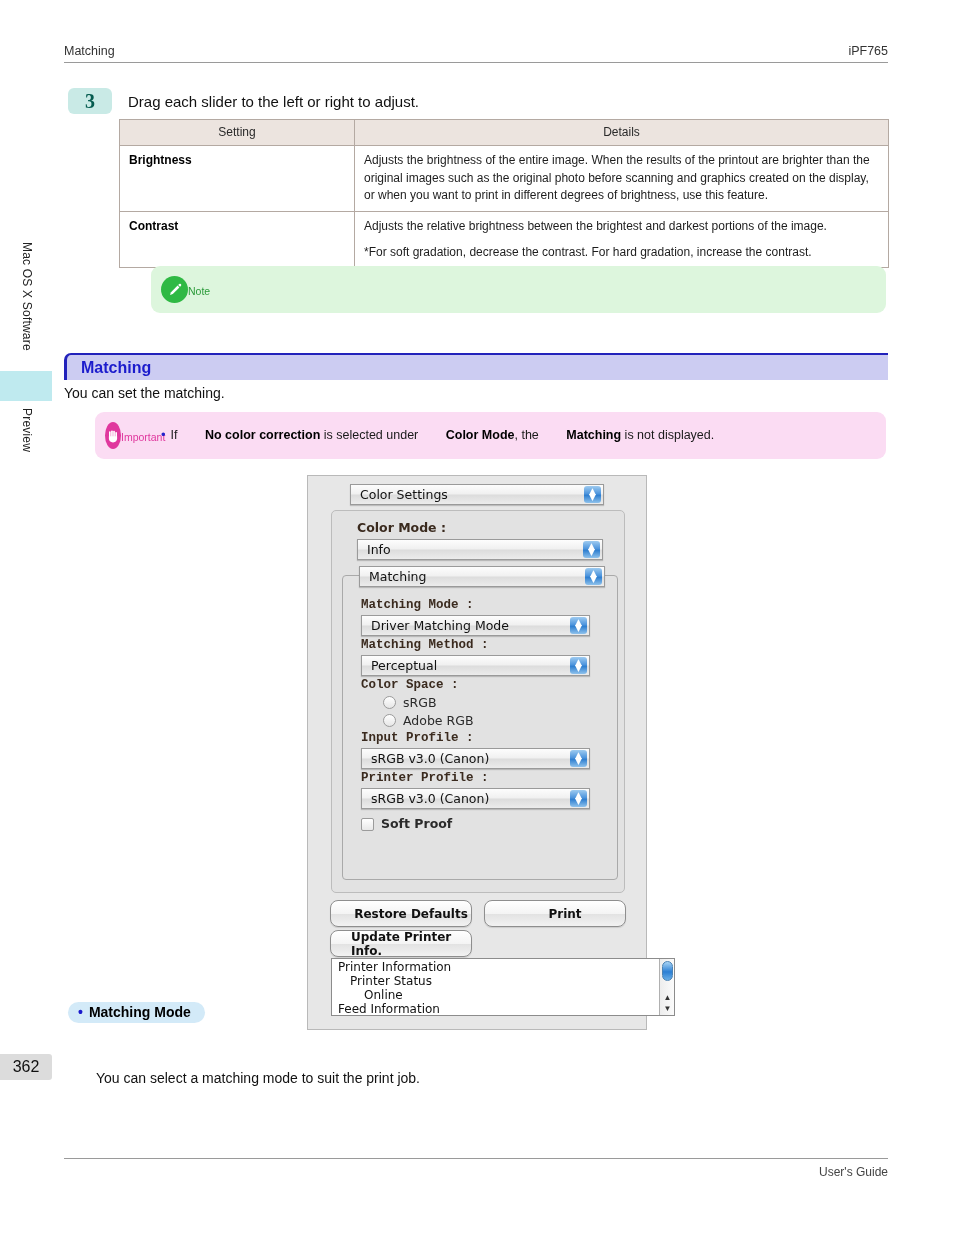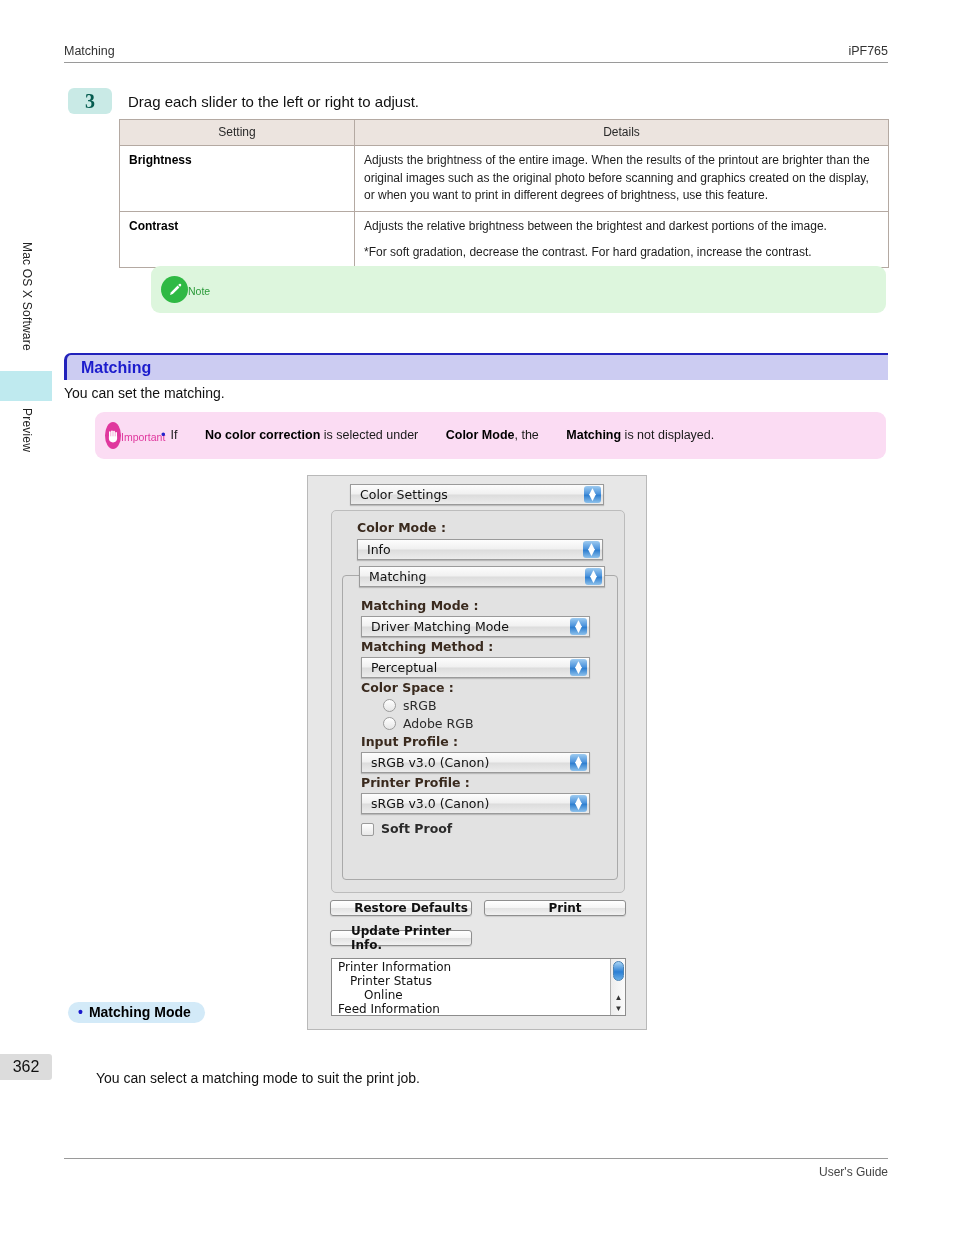--- a/index.html
+++ b/index.html
@@ -185,21 +185,21 @@
   #pop-color-mode { position: absolute; left: 25px; top: 28px; width: 246px; }
   #pop-matching   { position: absolute; left: 27px; top: 55px; width: 246px; z-index: 3; }
 
   .sub-box {
     position: absolute; left: 10px; top: 64px; width: 276px; height: 305px;
     border: 1px solid #a9a9a9;
     border-radius: 4px;
   }
   .sub-inner { position: absolute; left: 0; top: 0; right: 0; bottom: 0; padding: 22px 16px 0 18px; }
   .fld { margin-bottom: 2px; }
-  .fld .g-label { display: block; margin-bottom: 3px; }
+  .fld .g-label { display: block; margin-bottom: 3px; font-family: Liberation Mono, monospace; }
   .fld .mac-pop { width: 229px; }
 
   .radio-row { display: flex; align-items: center; margin-left: 22px; margin-bottom: 3px; }
   .radio-knob {
     width: 13px; height: 13px; border-radius: 50%;
     background: linear-gradient(to bottom, #ffffff, #e6e6e6);
     border: 1px solid #9b9b9b;
     margin-right: 7px;
   }
   .radio-row span { font-size: 12.5px; color: #2b2b2b; font-family: "DejaVu Sans", sans-serif; }
@@ -207,36 +207,36 @@
   .check-row { display: flex; align-items: flex-end; margin-top: 7px; }
   .check-box {
     width: 13px; height: 13px; border-radius: 2px;
     background: linear-gradient(to bottom, #ffffff, #e8e8e8);
     border: 1px solid #9b9b9b;
     margin-right: 7px;
   }
   .check-row span { font-size: 12.5px; color: #2b2b2b; font-weight: bold; font-family: "DejaVu Sans", sans-serif; }
 
   .mac-btn {
-    height: 16px;
+    height: 27px;
     background: linear-gradient(to bottom, #ffffff 0%, #f4f4f4 50%, #e2e2e2 52%, #f2f2f2 100%);
     border: 1px solid #8e8e8e;
-    border-radius: 3px;
+    border-radius: 8px;
     display: flex; align-items: center; justify-content: center;
     font-size: 12px; color: #111; font-weight: bold;
     font-family: "DejaVu Sans", sans-serif;
     box-shadow: 0 1px 1px rgba(0,0,0,.12);
     padding-left: 20px;
   }
   #btn-restore { position: absolute; left: 22px;  top: 424px; width: 142px; }
   #btn-print   { position: absolute; left: 176px; top: 424px; width: 142px; }
   #btn-update  { position: absolute; left: 22px;  top: 454px; width: 142px; }
 
   .info-list {
-    position: absolute; left: 23px; top: 482px; width: 295px; height: 58px;
+    position: absolute; left: 23px; top: 482px; width: 344px; height: 58px;
     background: #ffffff;
     border: 1px solid #8c8c8c;
     overflow: hidden;
   }
   .info-list ul { list-style: none; margin: 0; padding: 2px 0 0 6px; }
   .info-list li { font-size: 12px; line-height: 1.16; color: #111; font-family: "DejaVu Sans", sans-serif; }
   .info-list li.lvl1 { padding-left: 12px; }
   .info-list li.lvl2 { padding-left: 26px; }
   .sbar {
     position: absolute; right: 0; top: 0; bottom: 0; width: 15px;

